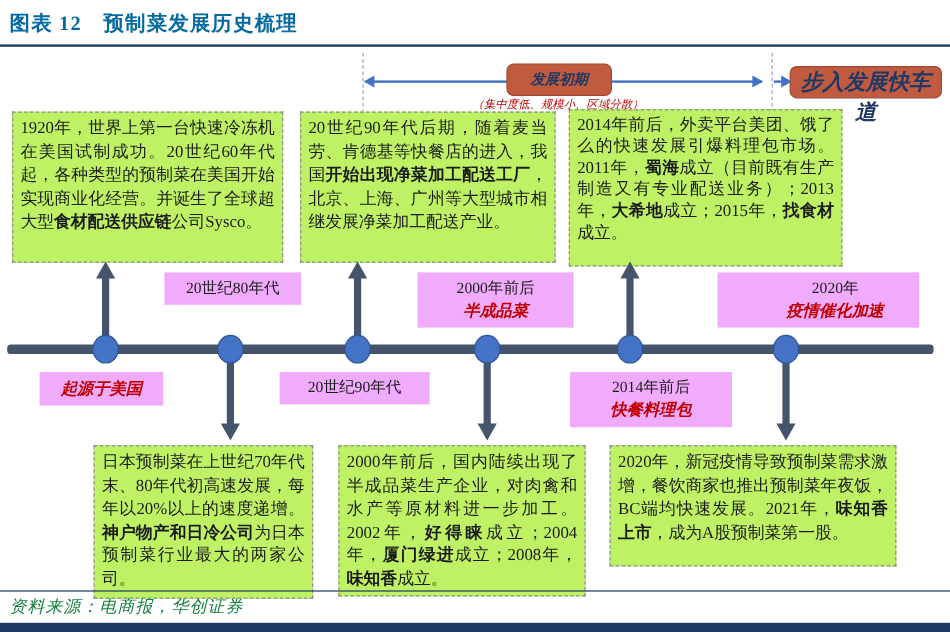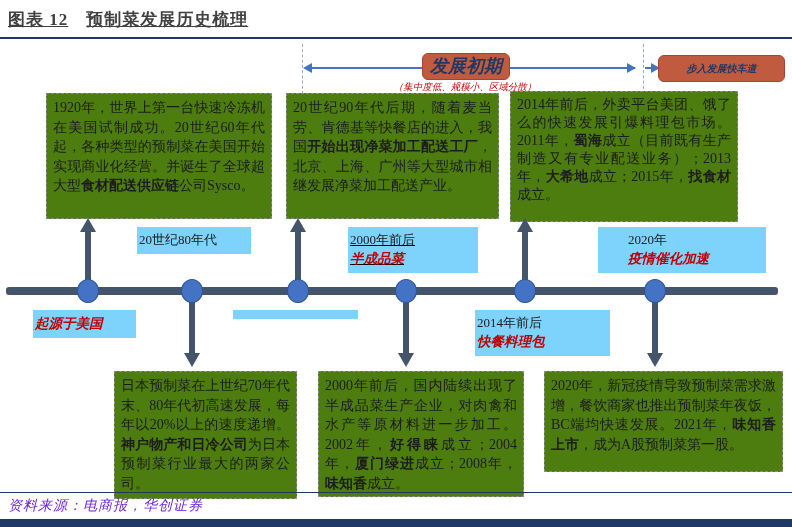--- a/index.html
+++ b/index.html
@@ -1,73 +1,73 @@
 <!DOCTYPE html>
 <html><head>
 <meta charset="utf-8">
 <style>
   html,body{margin:0;padding:0;background:#fff;}
   #page{position:relative;width:792px;height:527px;background:#fff;overflow:hidden;
         font-family:"Liberation Sans",sans-serif;}
 
   
   .fig-title{position:absolute;left:8px;top:8px;font-size:17px;font-weight:bold;
-             color:#404040;font-family:"Liberation Serif",serif;letter-spacing:1px;text-decoration:underline;}
+             color:#0369a1;font-family:"Liberation Serif",serif;letter-spacing:1px;}
   .fig-title .gap{display:inline-block;width:18px;}
   .title-rule{position:absolute;left:0;top:37px;width:792px;height:2px;background:#1F3864;}
 
   
   .dash-v{position:absolute;top:44px;height:50px;width:0;border-left:1px dashed #9aa7bd;}
   .dbl-line{position:absolute;top:67px;height:2px;background:#4472C4;}
   .ah{position:absolute;width:0;height:0;}
   .ah-left{border-top:5px solid transparent;border-bottom:5px solid transparent;border-right:9px solid #4472C4;}
   .ah-right{border-top:5px solid transparent;border-bottom:5px solid transparent;border-left:9px solid #4472C4;}
   .phase-box{position:absolute;background:#C15B40;border:1px solid #A04734;border-radius:6px;
              color:#1F3864;font-weight:bold;text-align:center;
              font-family:"Liberation Serif",serif;font-style:italic;}
-  .phase-early{left:422px;top:53px;width:86px;height:25px;line-height:25px;font-size:18px;}
-  .phase-fast{left:658px;top:55px;width:125px;height:25px;line-height:25px;font-size:10px;}
+  .phase-early{left:422px;top:53px;width:86px;height:25px;line-height:25px;font-size:12px;}
+  .phase-fast{left:658px;top:55px;width:125px;height:25px;line-height:25px;font-size:18px;}
   .phase-note{position:absolute;left:375px;top:81px;width:180px;text-align:center;
               color:#C00000;font-size:9.5px;font-family:"Liberation Serif",serif;font-style:italic;}
 
   
-  .dbox{position:absolute;background:#4d7c0f;border:1px dashed #8c8c8c;padding:4px 6px;
+  .dbox{position:absolute;background:#bef264;border:1px dashed #8c8c8c;padding:4px 6px;
         font-size:14px;line-height:19.5px;color:#1c1c1c;text-align:justify;
-        font-family:"Liberation Serif",serif;box-sizing:border-box;margin-left:36px;}
+        font-family:"Liberation Serif",serif;box-sizing:border-box;}
   .dbox .bold{font-weight:bold;}
   .box-usa{left:10px;top:93px;width:226px;height:126px;}
   .box-90s{left:250px;top:93px;width:213px;height:126px;}
   .box-2014{left:474px;top:91px;width:228px;height:131px;line-height:18px;}
   .box-japan{left:78px;top:371px;width:183px;height:128px;}
   .box-2000{left:282px;top:371px;width:206px;height:126px;}
   .box-2020{left:508px;top:371px;width:239px;height:101px;}
 
   
   .tl-bar{position:absolute;left:6px;top:287px;width:772px;height:8px;background:#44546A;border-radius:3px;}
   .node{position:absolute;top:279px;width:22px;height:24px;border-radius:50%;
         background:#4472C4;border:1px solid #2f5597;box-sizing:border-box;}
   .shaft{position:absolute;width:6px;background:#44546A;}
   .tri-up{border-left:8px solid transparent;border-right:8px solid transparent;border-bottom:14px solid #44546A;}
   .tri-down{border-left:8px solid transparent;border-right:8px solid transparent;border-top:14px solid #44546A;}
 
   
-  .plabel{position:absolute;background:#7dd3fc;text-align:left;padding:4px 2px 5px 2px;box-sizing:border-box;}
+  .plabel{position:absolute;background:#f0abfc;text-align:center;padding:4px 2px 5px 2px;box-sizing:border-box;}
   .plabel .period{font-size:13px;color:#1a1a1a;line-height:18px;font-family:"Liberation Serif",serif;}
   .plabel .event{font-size:13.5px;color:#C00000;font-weight:bold;line-height:19px;
                  font-family:"Liberation Serif",serif;font-style:italic;}
   .pl-0{left:33px;top:310px;width:103px;}
   .pl-1{left:137px;top:227px;width:114px;}
   .pl-2{left:233px;top:310px;width:125px;}
-  .pl-3{left:348px;top:227px;width:130px;text-decoration:underline;}
+  .pl-3{left:348px;top:227px;width:130px;}
   .pl-4{left:475px;top:310px;width:135px;}
   .pl-5{left:598px;top:227px;width:168px;padding-left:30px;}
 
   
   .foot-rule{position:absolute;left:0;top:492px;width:792px;height:1px;background:#1F3864;}
-  .source{position:absolute;left:8px;top:497px;font-size:14px;color:#6d28d9;
+  .source{position:absolute;left:8px;top:497px;font-size:14px;color:#15803d;
           font-style:italic;font-family:"Liberation Serif",serif;letter-spacing:1px;}
   .foot-bar{position:absolute;left:0;top:519px;width:792px;height:8px;background:#1F3864;}
 </style>
 </head>
 <body>
 
 <div id="page">
 
   <div class="fig-title"><span>图表 12</span><span class="gap"></span><span>预制菜发展历史梳理</span></div>
   <div class="title-rule"></div>
@@ -110,20 +110,21 @@
   <div class="node" style="left:514px;"></div>
   <div class="node" style="left:644px;"></div>
 
   <div class="plabel pl-0">
     <div class="event">起源于美国</div>
   </div>
   <div class="plabel pl-1">
     <div class="period">20世纪80年代</div>
   </div>
   <div class="plabel pl-2">
+    <div class="period">20世纪90年代</div>
   </div>
   <div class="plabel pl-3">
     <div class="period">2000年前后</div>
     <div class="event">半成品菜</div>
   </div>
   <div class="plabel pl-4">
     <div class="period">2014年前后</div>
     <div class="event">快餐料理包</div>
   </div>
   <div class="plabel pl-5">

